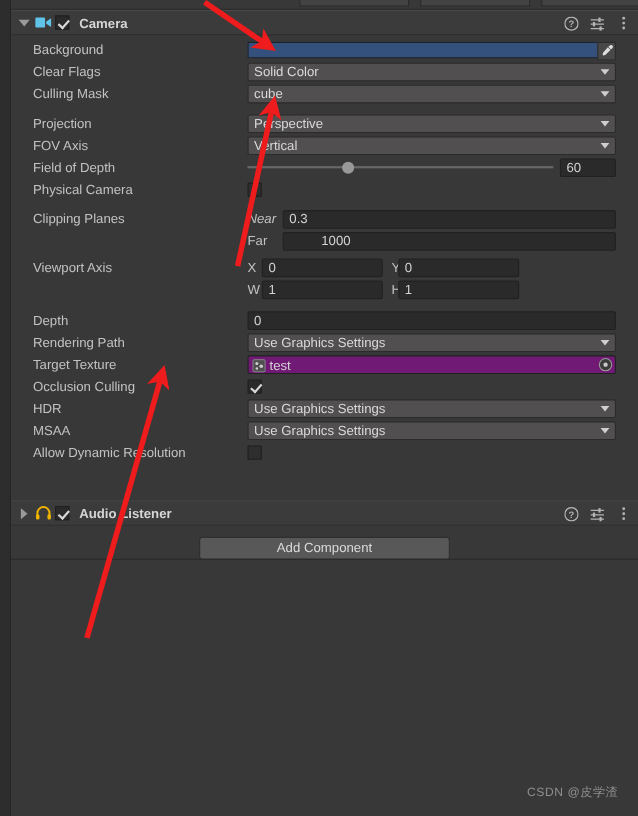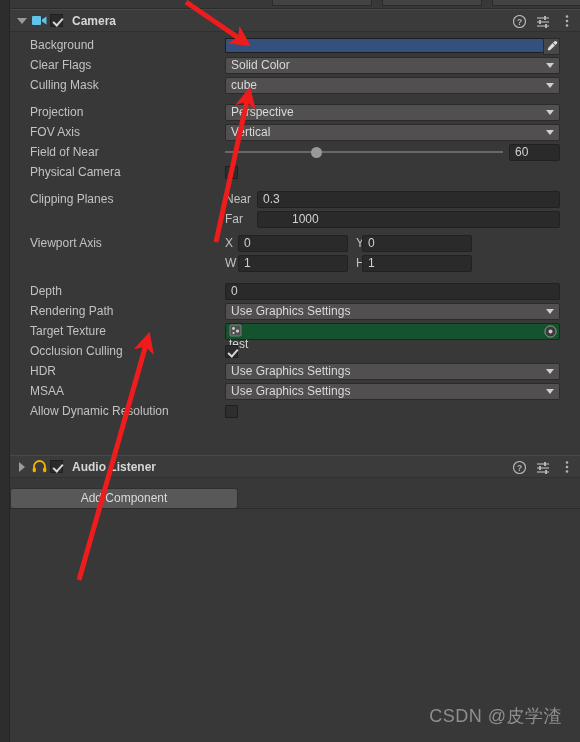--- a/index.html
+++ b/index.html
@@ -181,30 +181,29 @@
     position: absolute; right: -1px; top: -1px;
     width: 17px; height: 17px;
     background: #484848;
     border: 1px solid #2b2b2b;
     display: flex; align-items: center; justify-content: center;
   }
 
   
   .objectfield {
     height: 17px;
-    background: #14532d;
+    background: #701a75;
     border: 1px solid #212121;
     border-radius: 2px;
-    display: flex; align-items: flex-start;
+    display: flex; align-items: flex-end;
     padding: 0 20px 0 3px;
     font-size: 12px;
     color: #d2d2d2;
     position: relative;
     cursor: default;
-    flex-direction: column;
   }
   .objectfield .objicon { margin-right: 3px; display: flex; }
   .objectfield .picker {
     position: absolute; right: 2px; top: 50%;
     margin-top: -7px;
     width: 14px; height: 14px;
     display: flex; align-items: center; justify-content: center;
   }
 
   
@@ -244,21 +243,21 @@
     border-radius: 50%;
     background: #999999;
     top: 50%; margin-top: -5.5px;
   }
 
   
   .addcomp-area {
     position: absolute; left: 10px;
     width: 570px;
     height: 38px;
-    display: flex; align-items: center; 
+    display: flex; align-items: center; justify-content: center;
   }
   .addcomp-btn {
     width: 228px; height: 21px;
     background: #585858;
     border: 1px solid #2f2f2f;
     border-radius: 3px;
     display: flex; align-items: center; justify-content: center;
     font-size: 12px;
     color: #dadada;
     cursor: default;
@@ -267,21 +266,21 @@
   .bottom-pane {
     position: absolute; left: 10px; top: 508px;
     width: 570px; height: 234px;
     background: #383838;
     border-top: 1px solid #2b2b2b;
   }
 
   .watermark {
     position: absolute;
     right: 18px; bottom: 14px;
-    font-size: 18px;
+    font-size: 11px;
     color: #8e8e8e;
     letter-spacing: 0.5px;
   }
 
   #arrows { position: absolute; left:0; top:0; width: 580px; height: 742px; pointer-events: none; }
 </style>
 </head>
 <body>
 
 <div id="root">
@@ -393,21 +392,21 @@
         <div class="label">FOV Axis</div>
         <div class="field" style="width:335px;">
           <div class="dropdown">
             <span>Vertical</span>
             <span class="arrow"></span>
           </div>
         </div>
       </div>
 
       <div class="row">
-        <div class="label">Field of Near</div>
+        <div class="label">Field of Depth</div>
         <div class="field" style="width:335px; display:flex; align-items:center; gap:6px;">
           <div class="sliderwrap" style="width:278px;">
             <div class="slider-track"></div>
             <div class="slider-knob" id="fov-knob" style="left: calc(33% - 5.5px);"></div>
           </div>
           <div class="textfield" style="width:51px;">
             <span>60</span>
           </div>
         </div>
       </div>
@@ -418,21 +417,21 @@
           <div class="checkbox"></div>
         </div>
       </div>
 
       <div style="height:7px;"></div>
 
       <div style="position:relative;">
         <div class="label" style="position:absolute; left:0; top:3px;">Clipping Planes</div>
         <div class="row">
           <div class="label" style="width:215px;"></div>
-          <div class="label sub" style="width:32px;">Near</div>
+          <div class="label sub" style="width:32px;font-style:italic;">Near</div>
           <div class="textfield" style="width:303px;">
             <span>0.3</span>
           </div>
         </div>
         <div class="row">
           <div class="label" style="width:215px;"></div>
           <div class="label sub" style="width:32px;">Far</div>
           <div class="textfield" style="width:303px;padding-left:34px;">
             <span>1000</span>
           </div>

